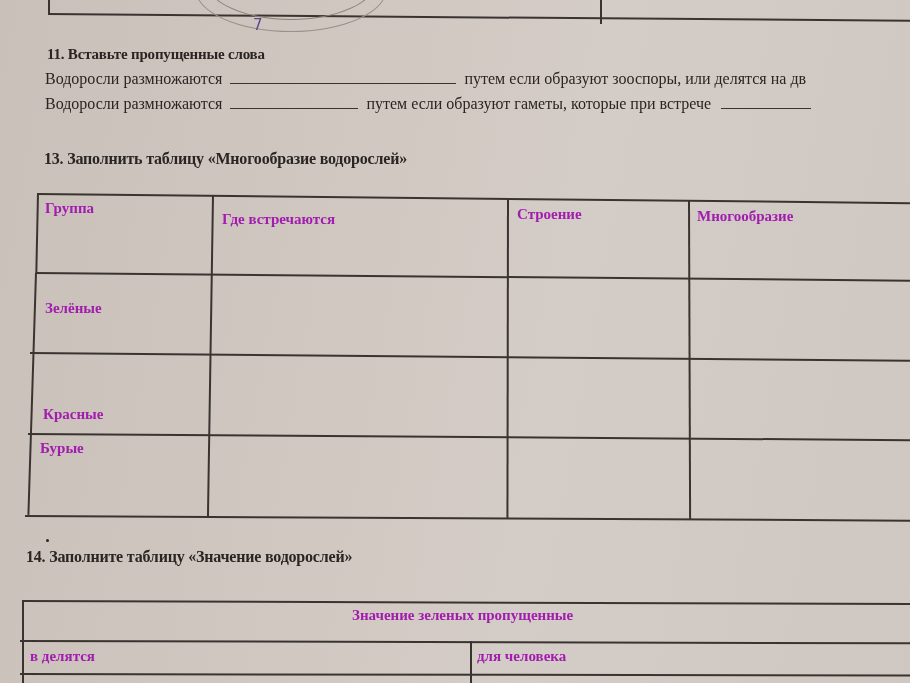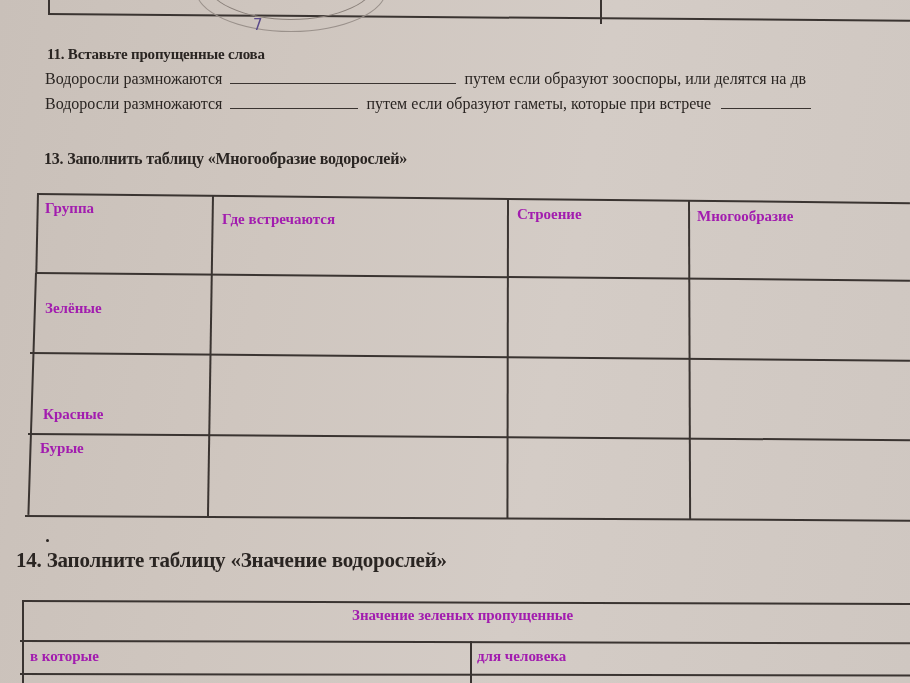--- a/index.html
+++ b/index.html
@@ -79,29 +79,29 @@
     <div class="abs" style="left:511px; top:360px; width:174px; height:72px;"></div>
     <div class="abs" style="left:692px; top:362px; width:215px; height:72px;"></div>
     <div class="abs" style="left:212px; top:438px; width:292px; height:74px;"></div>
     <div class="abs" style="left:511px; top:440px; width:174px; height:74px;"></div>
     <div class="abs" style="left:692px; top:441px; width:215px; height:74px;"></div>
   </div>
 </div>
 
 <div>
   <div class="abs" style="left:46px; top:539px; width:3px; height:3px; background:#2a2522; border-radius:50%;"></div>
-  <div class="txt bold" style="left:16px; top:548px; font-size:21px;">14. Заполните таблицу «Значение водорослей»</div>
+  <div class="txt bold" style="left:26px; top:548px; font-size:16px;">14. Заполните таблицу «Значение водорослей»</div>
 
   <div>
     <div class="line" style="left:22px; top:600px; width:888px; height:1.5px; transform:rotate(0.2deg); transform-origin:left;"></div>
     <div class="line" style="left:20px; top:640px; width:890px; height:1.5px; transform:rotate(0.15deg); transform-origin:left;"></div>
     <div class="line" style="left:20px; top:673px; width:890px; height:1.5px; transform:rotate(0.1deg); transform-origin:left;"></div>
     <div class="line" style="left:22px; top:600px; width:1.5px; height:83px;"></div>
     <div class="line" style="left:470px; top:641px; width:1.5px; height:42px;"></div>
 
     <div class="cell-label" style="left:352px; top:607px;">Значение зеленых пропущенные</div>
-    <div class="cell-label" style="left:30px; top:648px;">в которые</div>
+    <div class="cell-label" style="left:30px; top:648px;">в делятся</div>
     <div class="cell-label" style="left:477px; top:648px;">для человека</div>
 
     <div class="abs" style="left:26px; top:676px; width:440px; height:7px;"></div>
     <div class="abs" style="left:474px; top:676px; width:436px; height:7px;"></div>
   </div>
 </div>
 
 </body></html>

